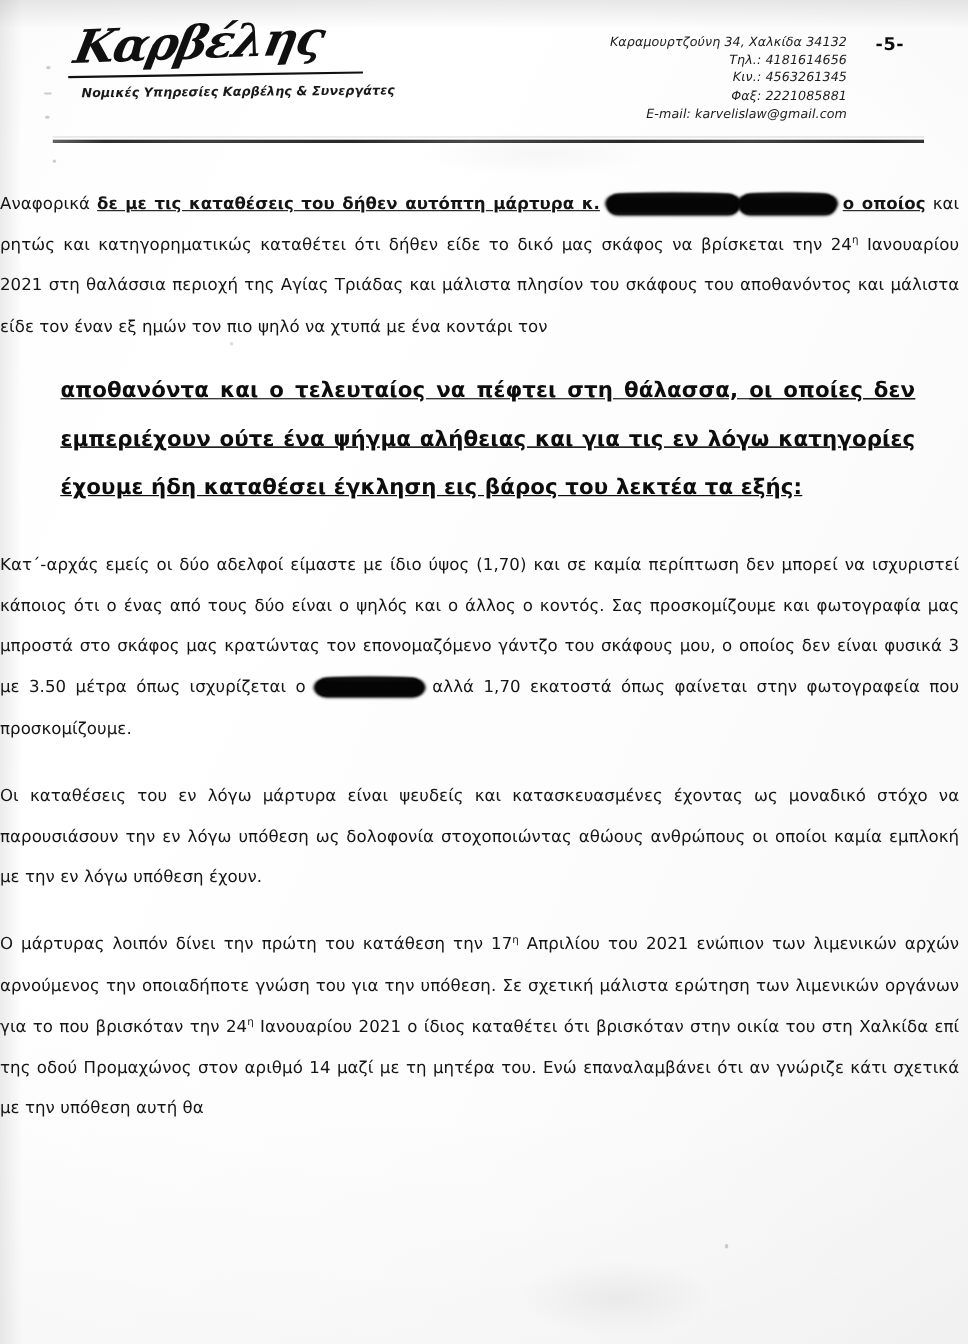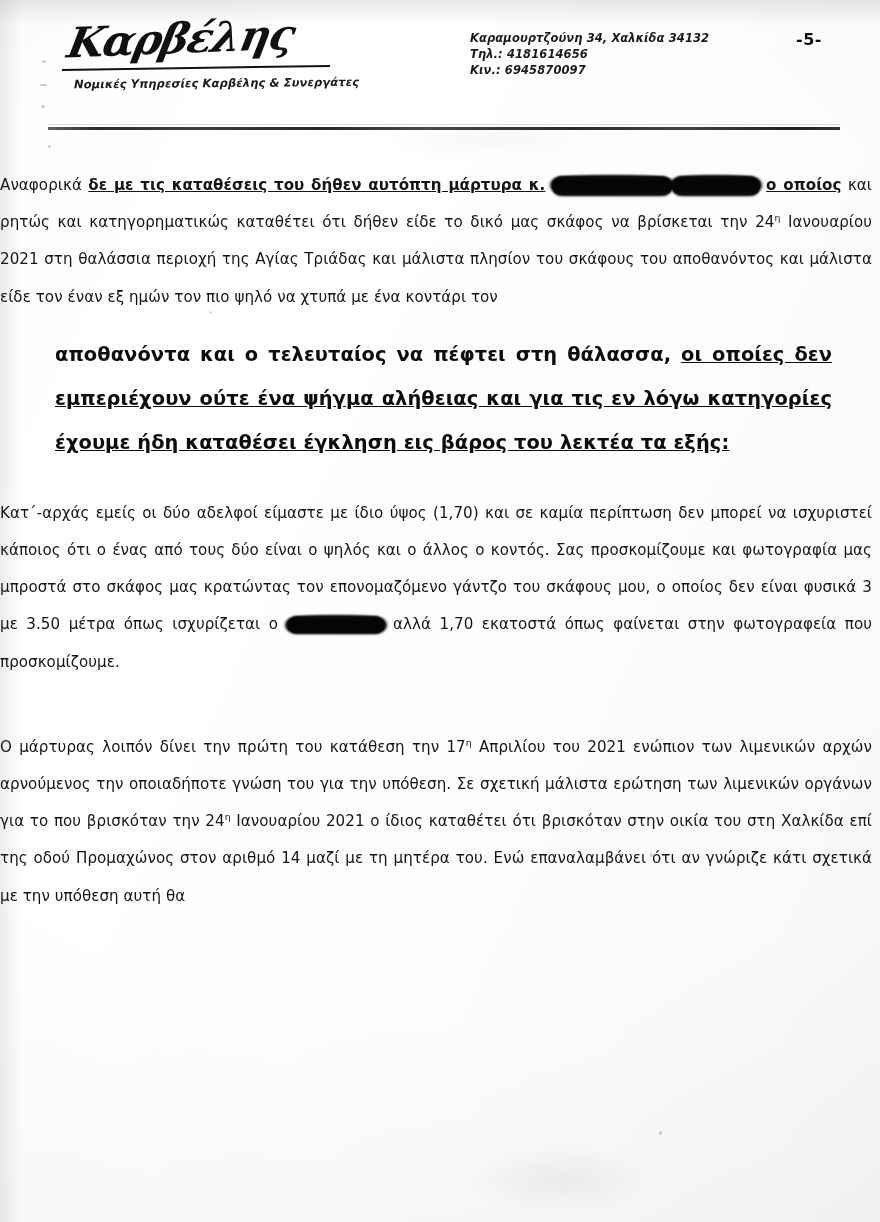--- a/index.html
+++ b/index.html
@@ -90,23 +90,23 @@
     letter-spacing: .1px;
     white-space: nowrap;
     transform: rotate(-0.5deg);
   }
 
   .contact-block {
     position: absolute;
     left: 470px;
     top: 30px;
     width: 300px;
-    text-align: left;
+    text-align: right;
     font-style: italic;
-    font-weight: 700;
+    font-weight: 400;
     font-size: 11.5px;
     line-height: 16.2px;
     color: #1b1b1b;
     letter-spacing: .1px;
   }
   .contact-block div { white-space: nowrap; }
 
   .page-number {
     position: absolute;
     left: 796px;
@@ -203,20 +203,21 @@
     margin: 0;
     padding: 0;
     font-size: 19.4px;
     line-height: 44px;
     font-weight: 700;
     text-align: justify;
     color: #0d0d0d;
     margin-left: 55px;
     margin-right: 40px;
     letter-spacing: .1px;
+    text-decoration: underline;
   }
   .emph-block .u { text-decoration: underline; }
 
   .gap-sm { height: 17px; }
   .gap-md { height: 24px; }
   .gap-lg { height: 30px; }
 </style>
 </head>
 <body>
 
@@ -239,21 +240,23 @@
 
     <div class="logo-block">
       <div class="logo-script">Καρβέλης</div>
       <div class="logo-rule"></div>
       <div class="logo-tagline">Νομικές Υπηρεσίες Καρβέλης &amp; Συνεργάτες</div>
     </div>
 
     <div class="contact-block">
       <div>Καραμουρτζούνη 34, Χαλκίδα 34132</div>
       <div>Τηλ.: 4181614656</div>
-      <div>Κιν.: 6945870097</div>
+      <div>Κιν.: 4563261345</div>
+      <div>Φαξ: 2221085881</div>
+      <div>E-mail: karvelislaw@gmail.com</div>
     </div>
 
     <div class="page-number">-5-</div>
 
     <div class="header-rule-ghost"></div>
     <div class="header-rule"></div>
   </div>
 
   <div class="body">
 
@@ -264,19 +267,20 @@
     <div class="gap-sm"></div>
 
     <p class="emph-block"><span>αποθανόντα και ο τελευταίος να πέφτει στη θάλασσα, </span><span class="u">οι οποίες δεν εμπεριέχουν ούτε ένα ψήγμα αλήθειας και για τις εν λόγω κατηγορίες έχουμε ήδη καταθέσει έγκληση εις βάρος του λεκτέα τα εξής:</span></p>
 
     <div class="gap-lg"></div>
 
     <p class="para para-indent"><span>Κατ΄-αρχάς εμείς οι δύο αδελφοί είμαστε με ίδιο ύψος (1,70) και σε καμία περίπτωση δεν μπορεί να ισχυριστεί κάποιος ότι ο ένας από τους δύο είναι ο ψηλός και ο άλλος ο κοντός. Σας προσκομίζουμε και φωτογραφία μας μπροστά στο σκάφος μας κρατώντας τον επονομαζόμενο γάντζο του σκάφους μου, ο οποίος δεν είναι φυσικά 3 με 3.50 μέτρα όπως ισχυρίζεται ο </span><span class="redact" style="width:96px;">[REDACTED]</span><span> αλλά 1,70 εκατοστά όπως φαίνεται στην φωτογραφεία που προσκομίζουμε.</span></p>
 
     <div class="gap-md"></div>
 
+    <p class="para para-indent"><span>Οι καταθέσεις του εν λόγω μάρτυρα είναι ψευδείς και κατασκευασμένες έχοντας ως μοναδικό στόχο να παρουσιάσουν την εν λόγω υπόθεση ως δολοφονία στοχοποιώντας αθώους ανθρώπους οι οποίοι καμία εμπλοκή με την εν λόγω υπόθεση έχουν.</span></p>
 
     <div class="gap-md"></div>
 
     <p class="para para-indent"><span>Ο μάρτυρας λοιπόν δίνει την πρώτη του κατάθεση την 17</span><sup>η</sup><span> Απριλίου του 2021 ενώπιον των λιμενικών αρχών αρνούμενος την οποιαδήποτε γνώση του για την υπόθεση. Σε σχετική μάλιστα ερώτηση των λιμενικών οργάνων για το που βρισκόταν την 24</span><sup>η</sup><span> Ιανουαρίου 2021 ο ίδιος καταθέτει ότι βρισκόταν στην οικία του στη Χαλκίδα επί της οδού Προμαχώνος στον αριθμό 14 μαζί με τη μητέρα του. Ενώ επαναλαμβάνει ότι αν γνώριζε κάτι σχετικά με την υπόθεση αυτή θα</span></p>
 
   </div>
 </div>
 
 </body></html>

